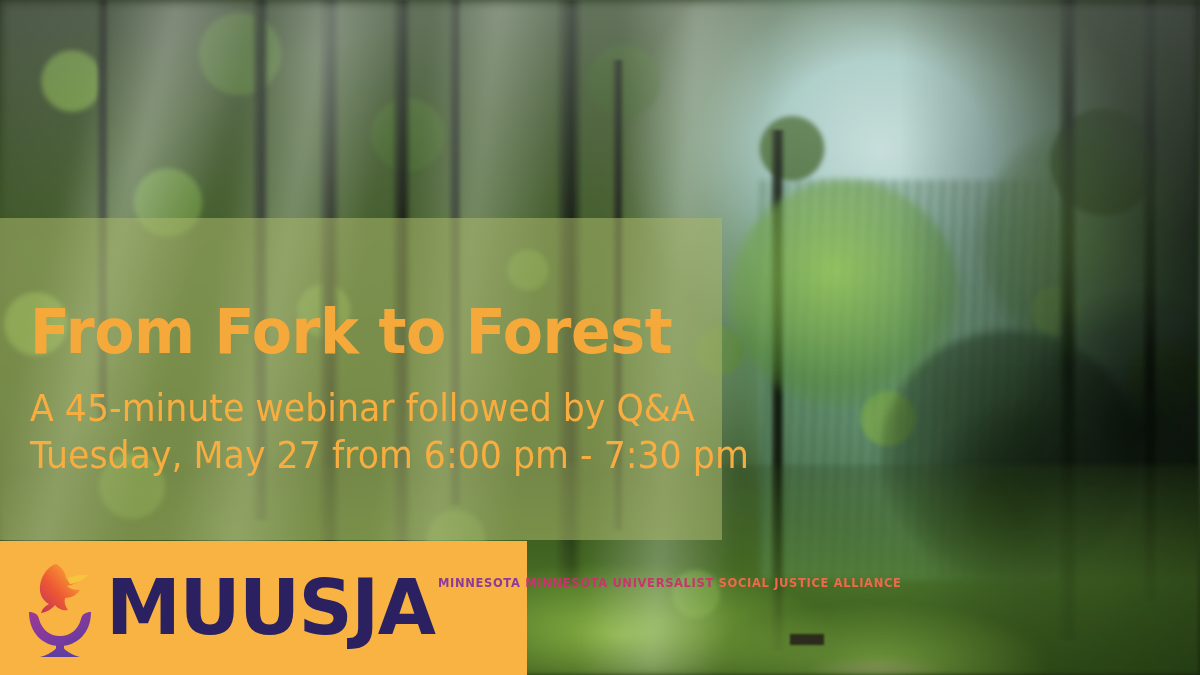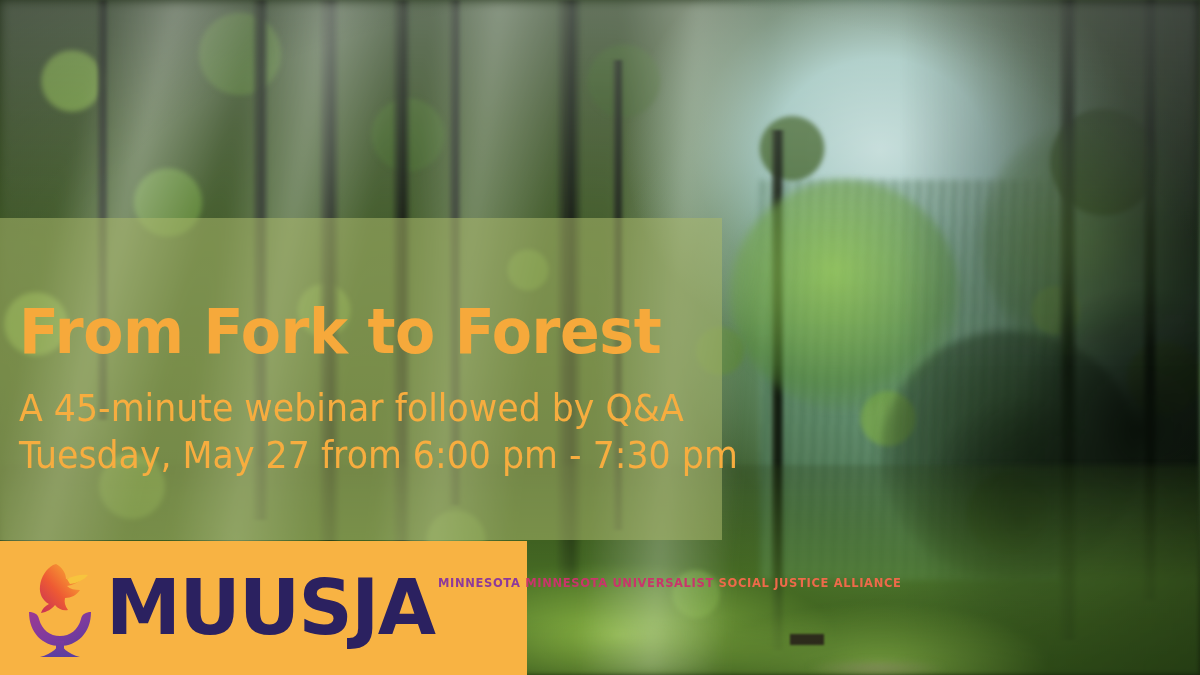--- a/index.html
+++ b/index.html
@@ -131,21 +131,21 @@
     left: 0;
     top: 218px;
     width: 722px;
     height: 322px;
     background: rgba(169,184,108,0.55);
   }
 
   
   .text-block {
     position: absolute;
-    left: 19px;
+    left: 30px;
     top: 300px;
     width: 690px;
   }
   .event-title {
     margin: 0;
     font-family: "DejaVu Sans", sans-serif;
     font-size: 63px;
     font-weight: 700;
     line-height: 1.0;
     letter-spacing: -0.5px;

